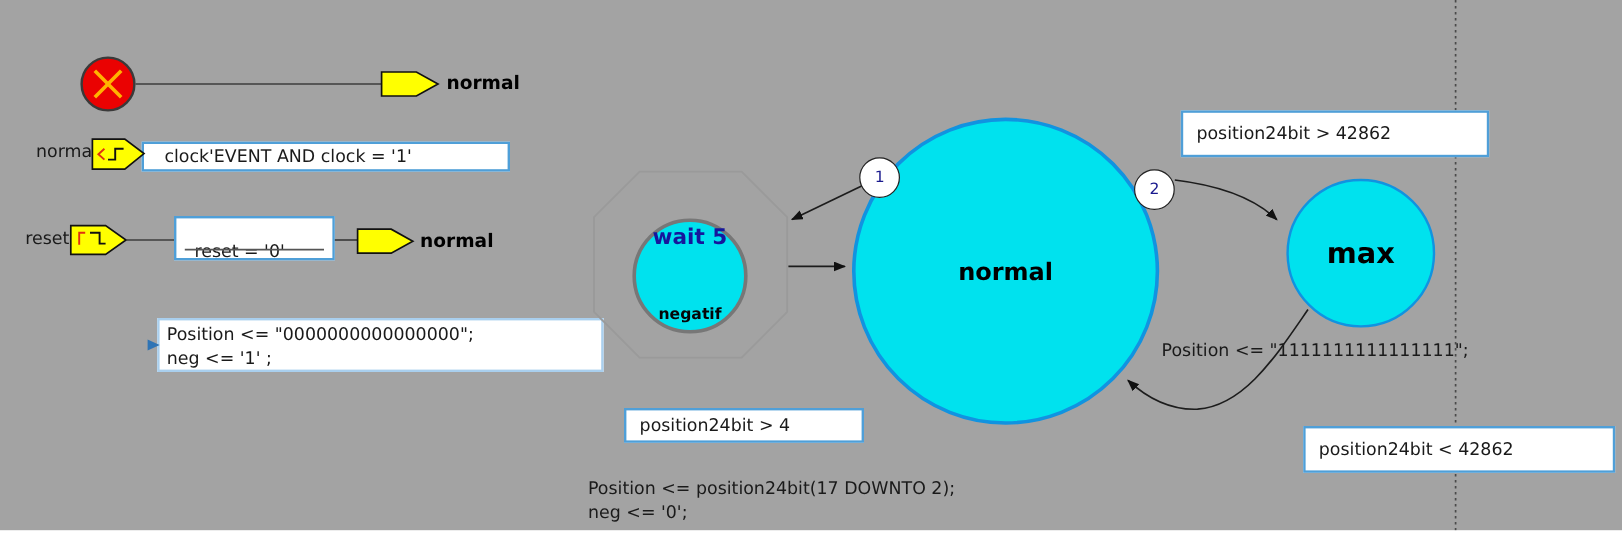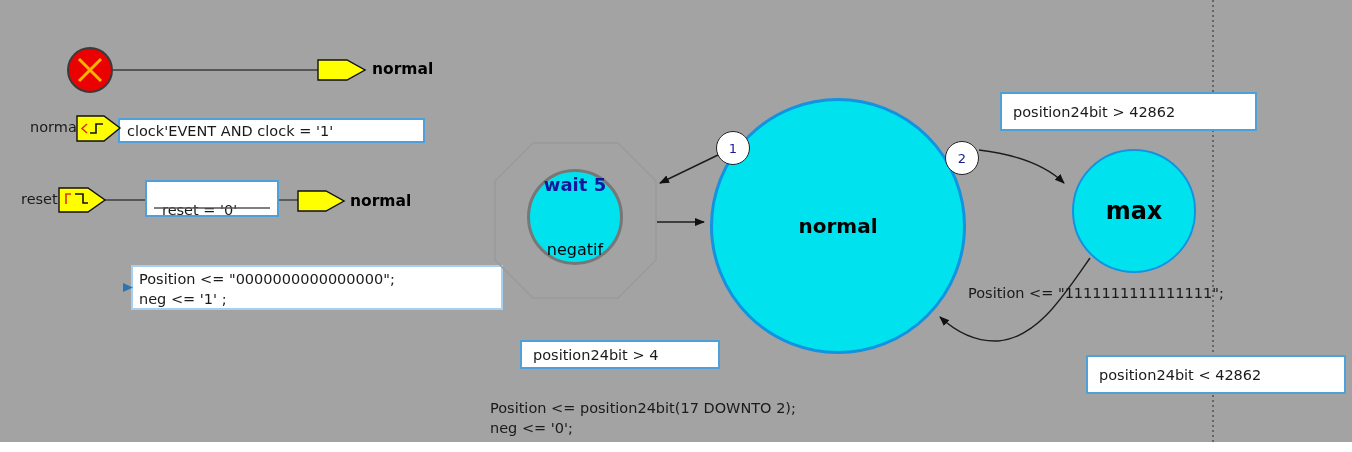--- a/index.html
+++ b/index.html
@@ -39,23 +39,23 @@
   
   .state-circle{
     border-radius:50%;background:var(--state-fill);
     display:flex;align-items:center;justify-content:center;flex-direction:column;
     box-sizing:border-box;text-align:center;
   }
   #normal-state{left:710px;top:98px;width:256px;height:256px;border:3px solid var(--state-border);}
   #normal-state .state-label{font-size:20px;font-weight:bold;color:#000;}
   #max-state{left:1072px;top:149px;width:124px;height:124px;border:2.5px solid var(--state-border);}
   #max-state .state-label{font-size:24px;font-weight:bold;color:#000;}
-  #wait-state{left:527px;top:169px;width:96px;height:96px;border:3px solid #777;line-height:24px;gap:41px;}
+  #wait-state{left:527px;top:182px;width:96px;height:96px;border:3px solid #777;line-height:24px;gap:41px;}
   #wait-state .wait-title{font-size:18px;font-weight:bold;color:var(--wait-title);}
-  #wait-state .wait-sub{font-size:16px;font-weight:normal;color:#050508;}
+  #wait-state .wait-sub{font-size:13px;font-weight:bold;color:#050508;}
 
   .junction{
     border-radius:50%;background:#fff;border:1.5px solid #222;
     width:34px;height:34px;display:flex;align-items:center;justify-content:center;
     font-size:13px;color:var(--junction-text);box-sizing:border-box;
   }
   #junction-1{left:716px;top:131px;}
   #junction-2{left:945px;top:141px;}
 
   #start-state{
@@ -91,36 +91,36 @@
 
   <div id="start-state" class="abs z2">
     <svg width="42" height="42" viewBox="0 0 42 42">
       <line class="start-x" x1="10" y1="10" x2="32" y2="32"></line>
       <line class="start-x" x1="32" y1="10" x2="10" y2="32"></line>
     </svg>
   </div>
   <div class="abs z2 edge-label" style="left:372px;top:60px;">normal</div>
 
   <div class="abs z2 port-label" style="left:30px;top:119px;">normal</div>
-  <div class="abs z2 cond-box" style="left:118px;top:118px;width:307px;height:25px;padding-left:7px;">
+  <div class="abs z2 cond-box" style="left:118px;top:118px;width:307px;height:25px;padding-left:17px;">
     <span>clock'EVENT AND clock = '1'</span>
   </div>
 
   <div class="abs z2 port-label" style="left:21px;top:191px;">reset</div>
   <div id="reset-cond" class="abs z2 cond-box">
     <span>reset = '0'</span>
   </div>
   <div class="abs z2 edge-label" style="left:350px;top:192px;">normal</div>
 
   <div class="abs z2 action-box" style="left:131px;top:265px;width:372px;height:45px;">
     <span style="display:block;">Position &lt;= "0000000000000000";</span>
     <span style="display:block;">neg &lt;= '1' ;</span>
   </div>
 
-  <div class="abs z2 cond-box" style="left:984px;top:92px;width:257px;height:39px;margin-left:16px;">
+  <div class="abs z2 cond-box" style="left:984px;top:92px;width:257px;height:39px;">
     <span>position24bit &gt; 42862</span>
   </div>
   <div class="abs z2 cond-box" style="left:520px;top:340px;width:200px;height:29px;">
     <span>position24bit &gt; 4</span>
   </div>
   <div class="abs z2 cond-box" style="left:1058px;top:355px;width:260px;height:39px;margin-left:28px;">
     <span>position24bit &lt; 42862</span>
   </div>
 
   <div id="normal-state" class="abs z2 state-circle">

